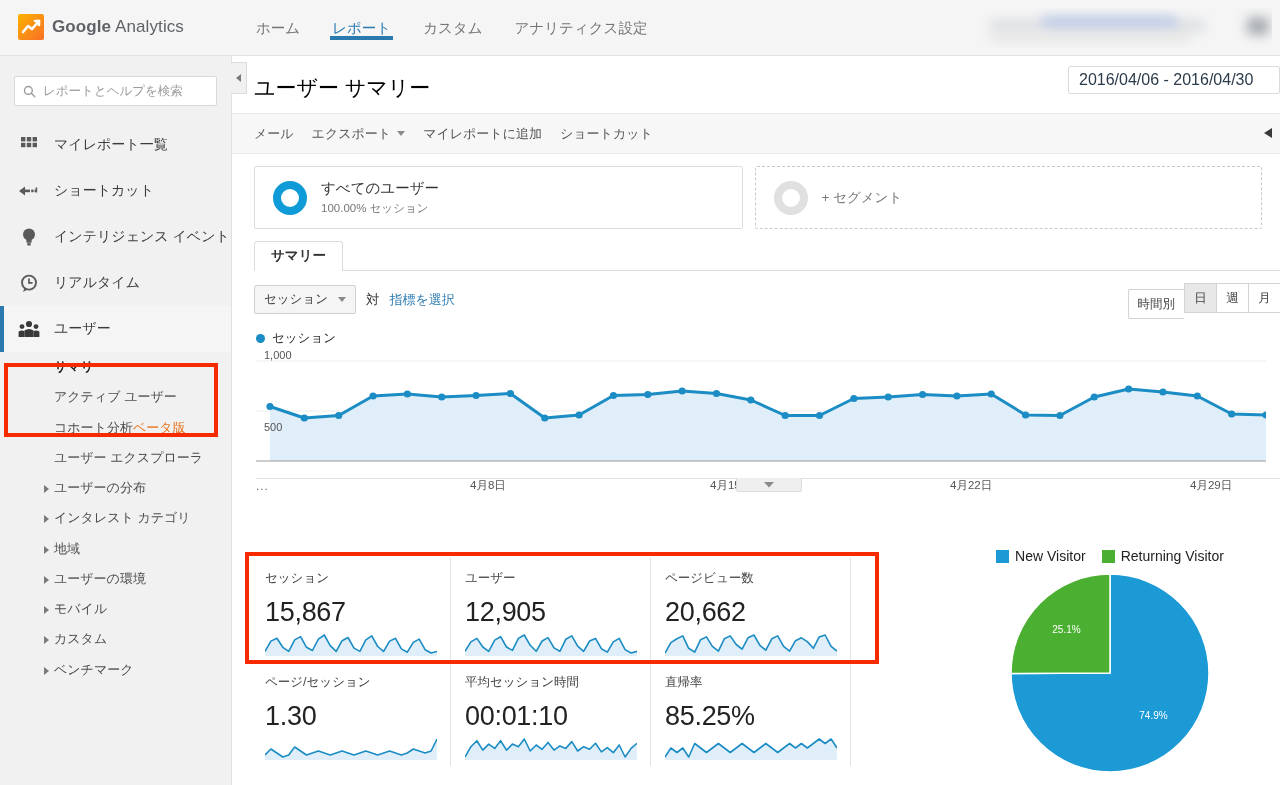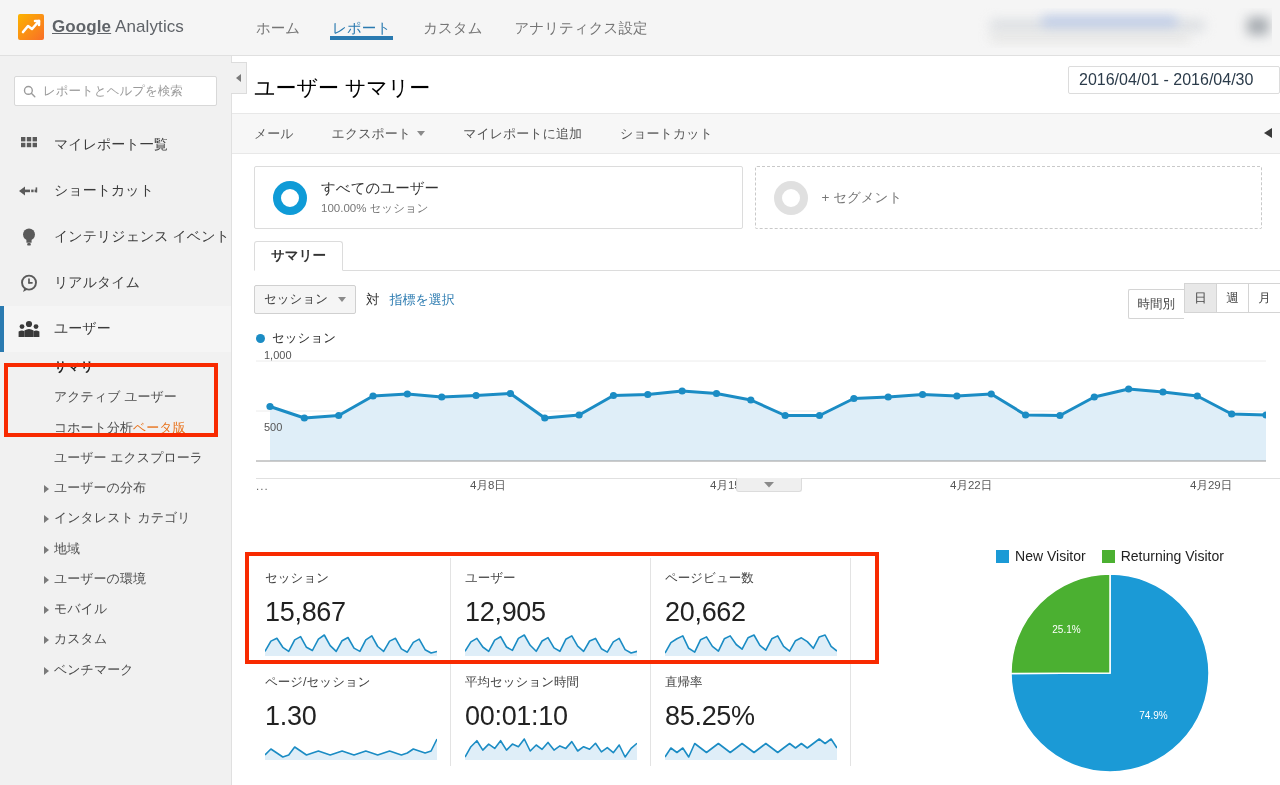--- a/index.html
+++ b/index.html
@@ -20,21 +20,21 @@
     background: #f5f5f5; border-bottom: 1px solid #e0e0e0;
   }
   .brand { position: absolute; left: 18px; top: 14px; display: flex; align-items: center; gap: 8px; }
   .brand-logo {
     width: 26px; height: 26px; border-radius: 2px;
     background: linear-gradient(135deg, #fcb400 0%, #f96e28 100%);
     position: relative; overflow: hidden;
   }
   .brand-logo svg { position: absolute; left: 0; top: 0; }
   .brand-text { font-size: 17px; color: #5f6368; letter-spacing: 0.1px; white-space: nowrap; }
-  .brand-text b { font-weight: 700; color: #5f6368; text-decoration: underline; }
+  .brand-text b { font-weight: 700; color: #5f6368; }
   .brand-text span { font-weight: 400; }
 
   .topnav { position: absolute; left: 240px; top: 0; height: 56px; display: flex; align-items: flex-start; }
   .topnav-item {
     position: relative; height: 40px; padding: 19px 16px 0 16px;
     font-size: 14.5px; color: #757575; cursor: pointer; white-space: nowrap;
   }
   .topnav-item.active { color: #2a7ab0; }
   .topnav-item.active::after {
     content: ""; position: absolute; left: 14px; right: 14px; bottom: 0; height: 4px; background: #2a7ab0;
@@ -110,21 +110,21 @@
   .page-title { position: absolute; left: 22px; top: 18px; font-size: 21px; color: #000; font-weight: 400; }
   .daterange {
     position: absolute; right: 0px; top: 10px; height: 28px; min-width: 212px;
     border: 1px solid #dcdcdc; border-radius: 2px; background: #fff;
     display: flex; align-items: center; padding: 0 10px;
     font-size: 16px; color: #2b3b4a; white-space: nowrap; cursor: pointer;
   }
 
   .toolbar {
     height: 40px; background: #f7f7f7; border-bottom: 1px solid #e8e8e8;
-    display: flex; align-items: center; padding-left: 22px; gap: 38px; position: relative;
+    display: flex; align-items: center; padding-left: 22px; gap: 18px; position: relative;
   }
   .toolbar-item { font-size: 13px; color: #555; cursor: pointer; display: flex; align-items: center; gap: 6px; white-space: nowrap; }
   .tri-down { width: 0; height: 0; border-left: 4px solid transparent; border-right: 4px solid transparent; border-top: 5px solid #8a8a8a; }
   .toolbar-collapse { position: absolute; right: 4px; top: 12px; cursor: pointer; }
 
   
   .segments { display: flex; gap: 12px; padding: 12px 18px 0 22px; }
   .seg-card {
     height: 63px; border: 1px solid #dcdcdc; background: #fff; border-radius: 2px;
     display: flex; align-items: center; gap: 14px; padding: 0 18px; cursor: pointer;
@@ -335,21 +335,21 @@
       <svg width="8" height="10" viewBox="0 0 8 10">
           <polygon points="6,1 6,9 1,5" fill="#7a7a7a"></polygon>
         </svg>
     </span>
   </div>
 
   <div class="main">
 
     <div class="page-head">
       <div class="page-title">ユーザー サマリー</div>
-      <div class="daterange">2016/04/01 - 2016/04/30</div>
+      <div class="daterange">2016/04/06 - 2016/04/30</div>
     </div>
 
     <div class="toolbar">
       <div class="toolbar-item">
           <span>メール</span>
         </div>
       <div class="toolbar-item">
           <span>エクスポート</span>
           <span class="tri-down"></span>
         </div>

